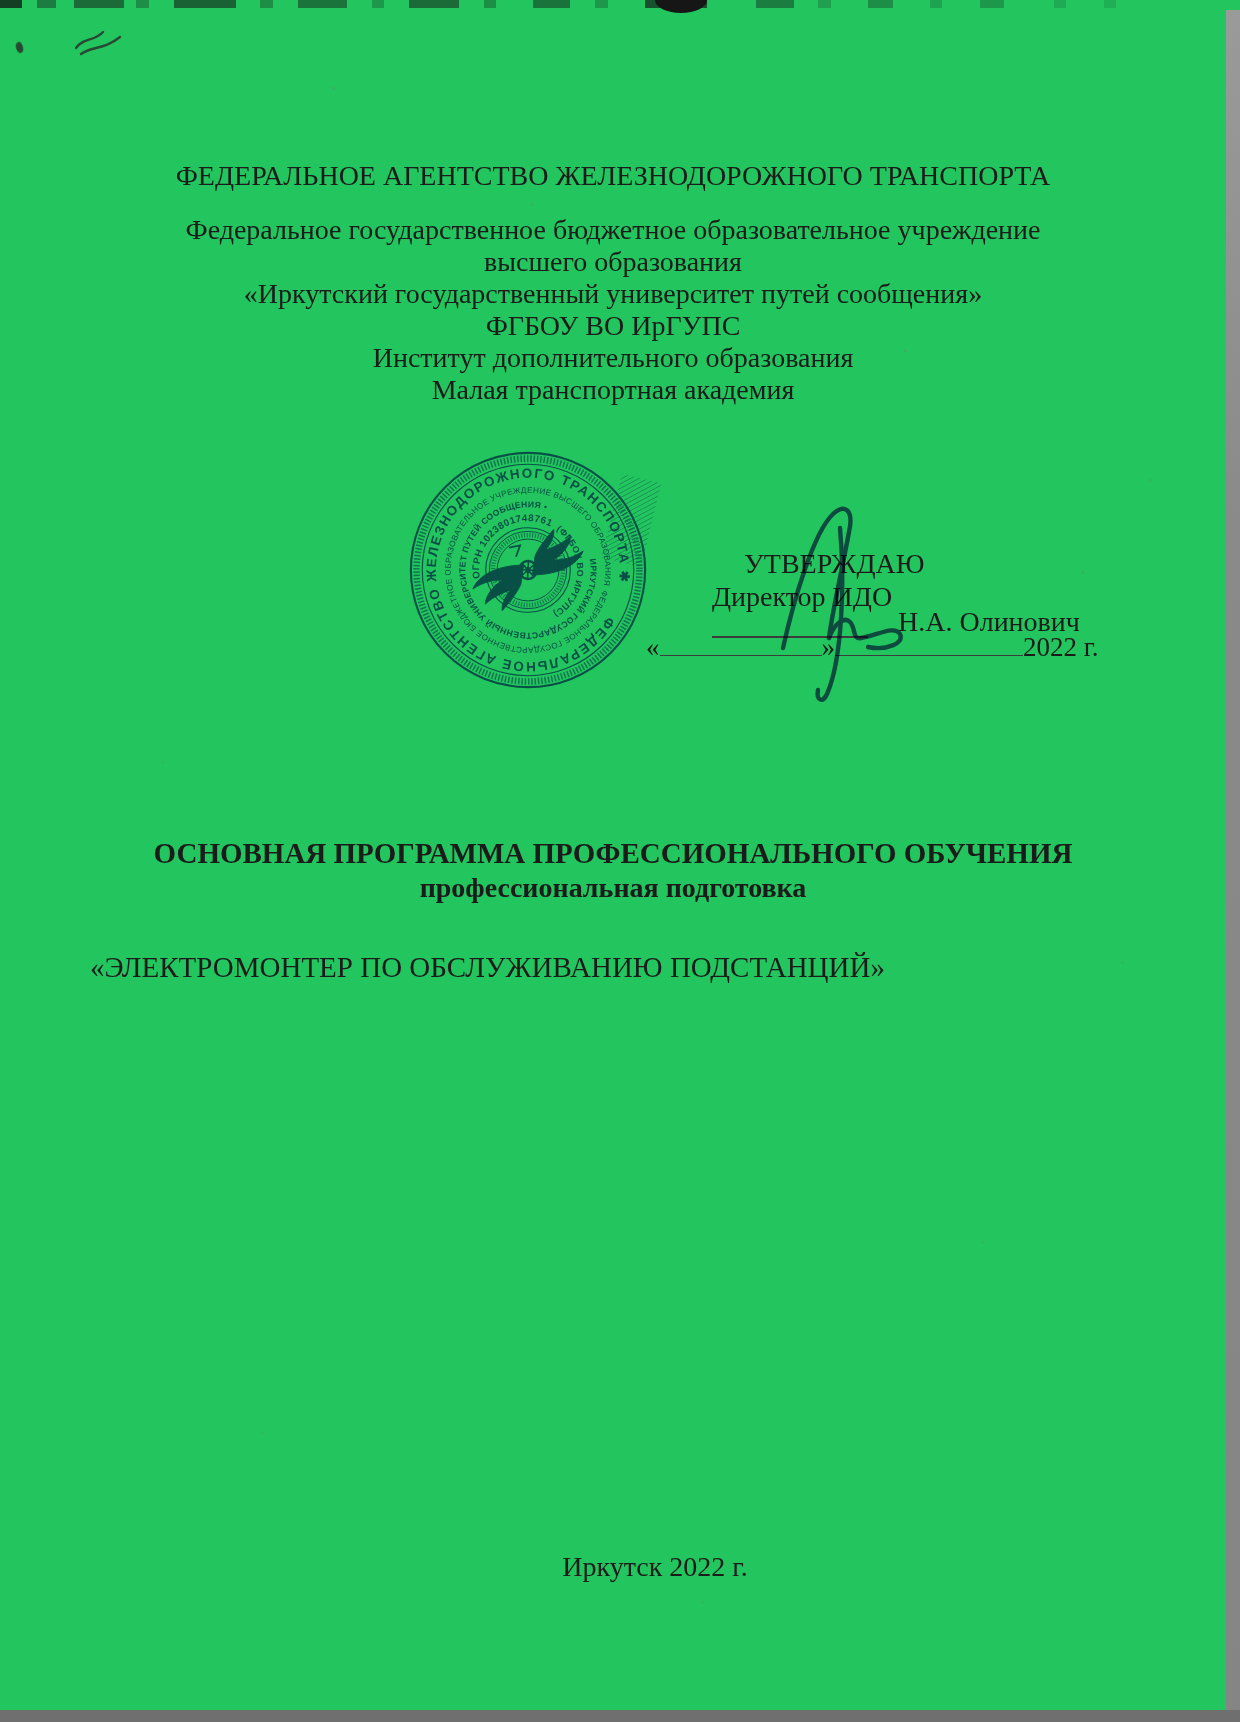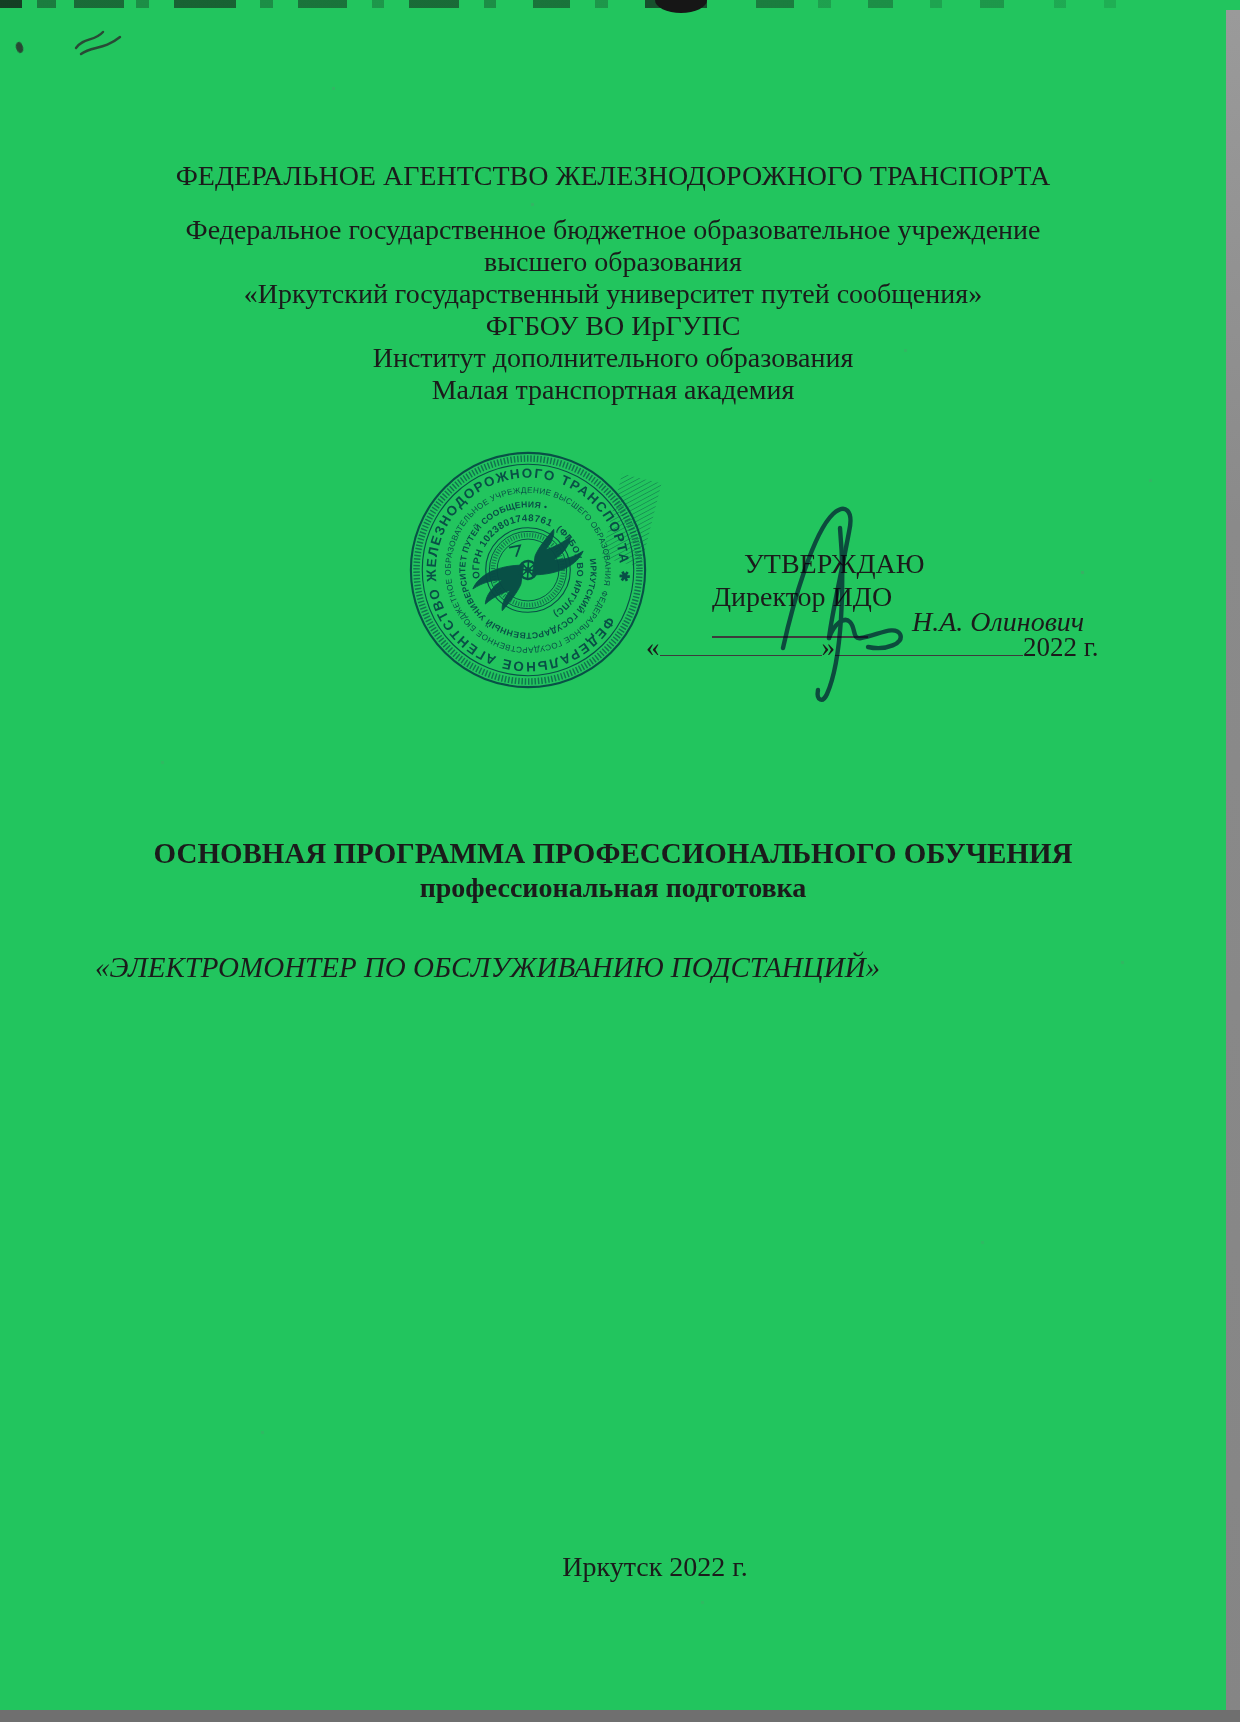--- a/index.html
+++ b/index.html
@@ -82,34 +82,33 @@
   .stamp-wrap{
     position:absolute;left:406px;top:448px;width:244px;height:244px;
     mix-blend-mode:multiply;filter:blur(.25px);
   }
   .stamp-wrap svg{width:100%;height:100%;overflow:visible;}
   
   .approval-label{position:absolute;left:712px;top:548px;font-size:28px;margin-left:32px;}
   .approval-position{position:absolute;left:712px;top:581px;font-size:28px;}
   .sig-row{position:absolute;left:712px;top:606px;font-size:28px;white-space:nowrap;}
   .sig-line{display:inline-block;width:156px;height:26px;border-bottom:2px solid #3c3c3c;vertical-align:bottom;}
-  .sig-name{margin-left:44px;font-style:italic;}
+  .sig-name{margin-left:30px;}
   .date-row{position:absolute;left:646px;top:632px;font-size:27px;white-space:nowrap;}
   .blank-line{display:inline-block;height:22px;border-bottom:1.6px solid #3c3c3c;vertical-align:baseline;}
   .blank-line.b1{width:162px;}
   .blank-line.b2{width:188px;}
   .signature-svg{position:absolute;left:698px;top:498px;mix-blend-mode:multiply;}
   
   .title-block{position:absolute;left:0;top:836px;width:1226px;text-align:center;font-weight:bold;}
   .title-line1{font-size:29px;line-height:34px;}
   .title-line2{font-size:28px;line-height:32px;margin-top:2px;}
   .program-name{
     position:absolute;left:0;top:951px;width:975px;text-align:center;
     font-size:29px;
-    font-style:italic;
   }
   
   .footer-city{
     position:absolute;left:10px;top:1551px;width:1240px;text-align:center;
     font-size:28px;text-indent:50px;
   }
 </style>
 </head>
 <body>
 

